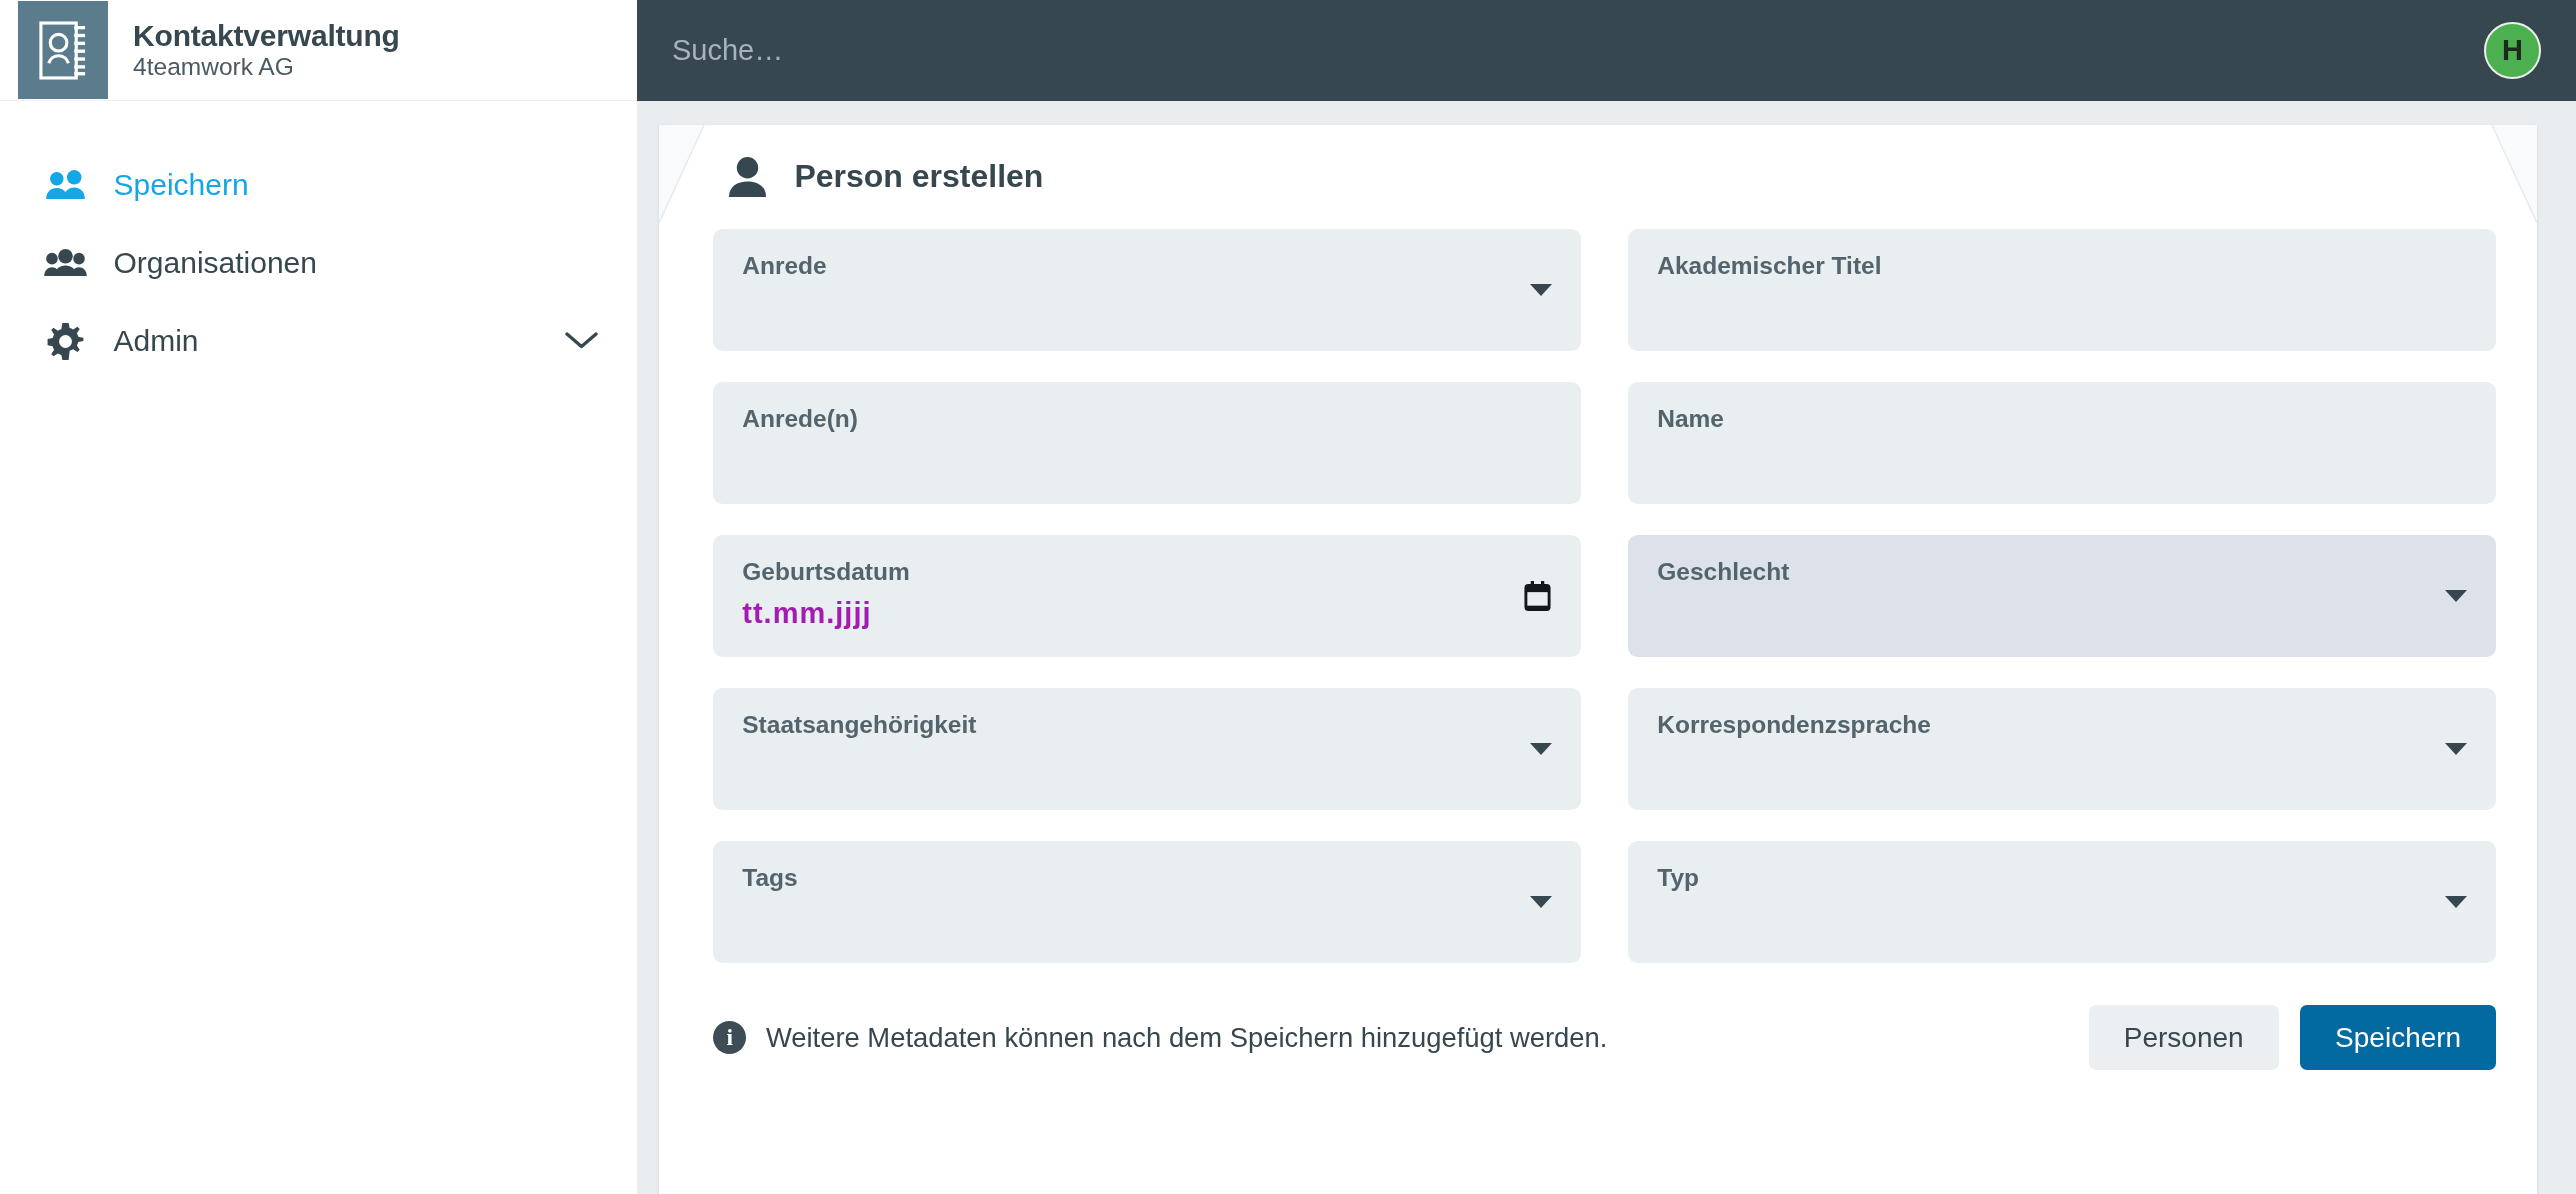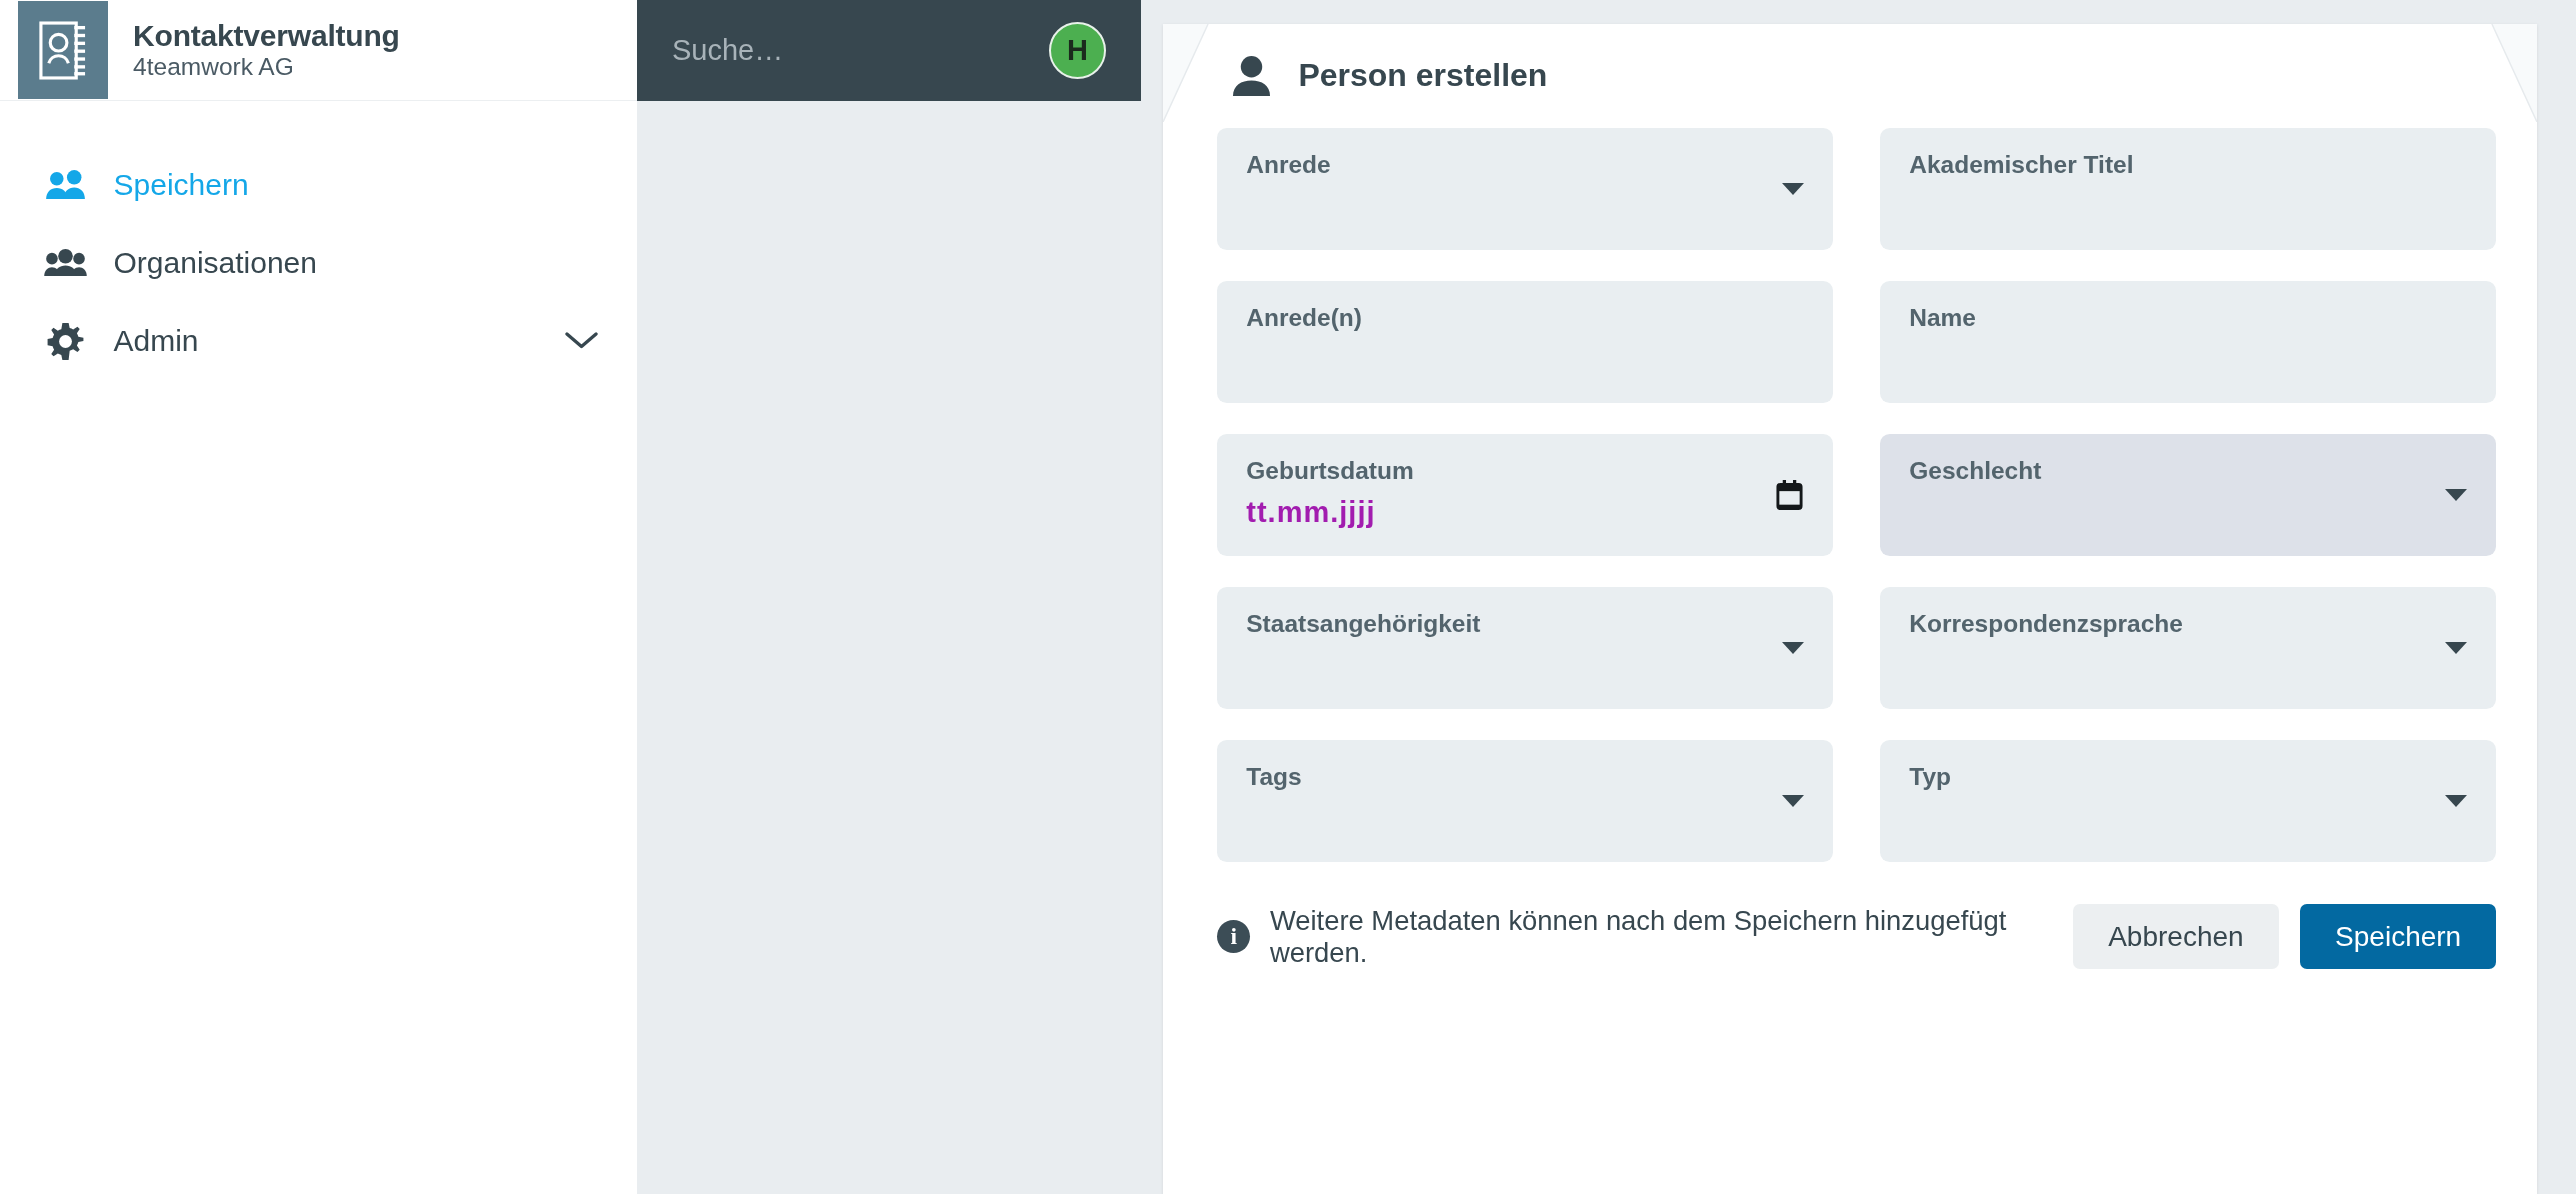--- a/index.html
+++ b/index.html
@@ -97,21 +97,21 @@
     margin-left: auto;
     display: flex;
     align-items: center;
   }
 
   
   .main {
     flex: 1 1 auto;
     height: 1195px;
     display: flex;
-    flex-direction: row;
+    flex-direction: column;
     background: #e9edf0;
     min-width: 0;
   }
 
   .topbar {
     height: 101px;
     flex: 0 0 101px;
     background: #37474f;
     display: flex;
     align-items: center;
@@ -504,21 +504,21 @@
           </div>
 
         </div>
 
         <div class="card-footer">
           <div class="info-row">
             <span class="info-icon">i</span>
             <span class="info-text">Weitere Metadaten können nach dem Speichern hinzugefügt werden.</span>
           </div>
           <div class="actions">
-            <button class="btn btn-secondary">Abbrechen</button>
+            <button class="btn btn-secondary">Personen</button>
             <button class="btn btn-primary">Speichern</button>
           </div>
         </div>
 
       </div>
     </div>
 
   </section>
 </div>
 

